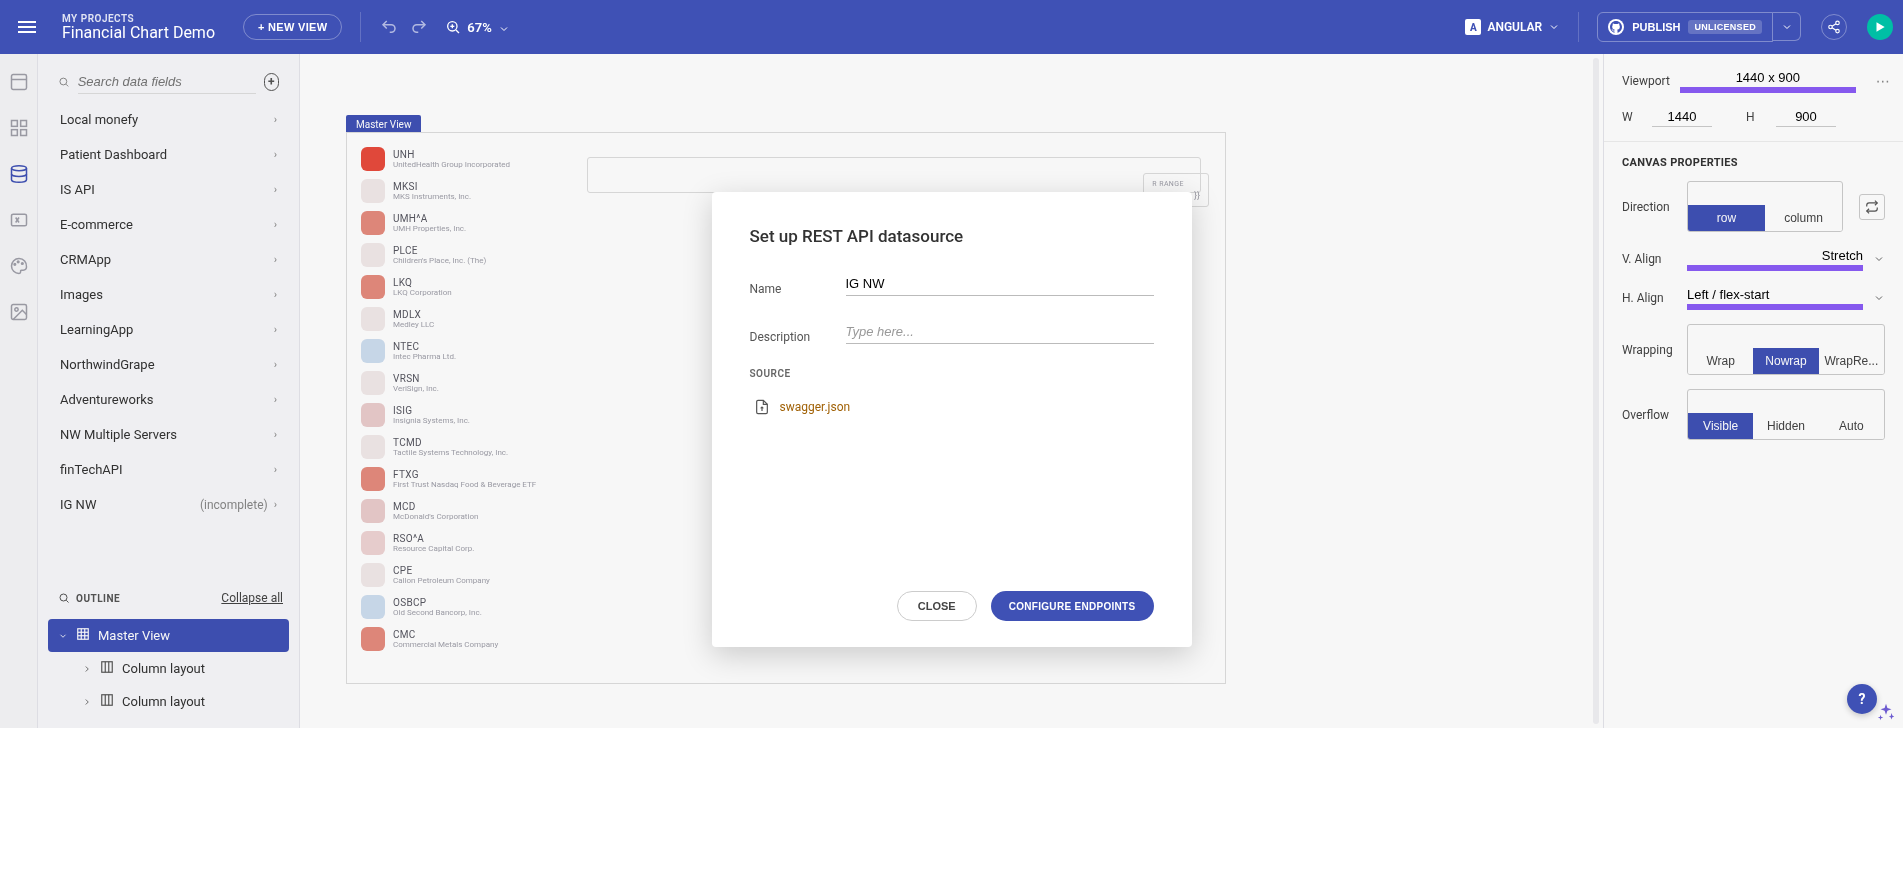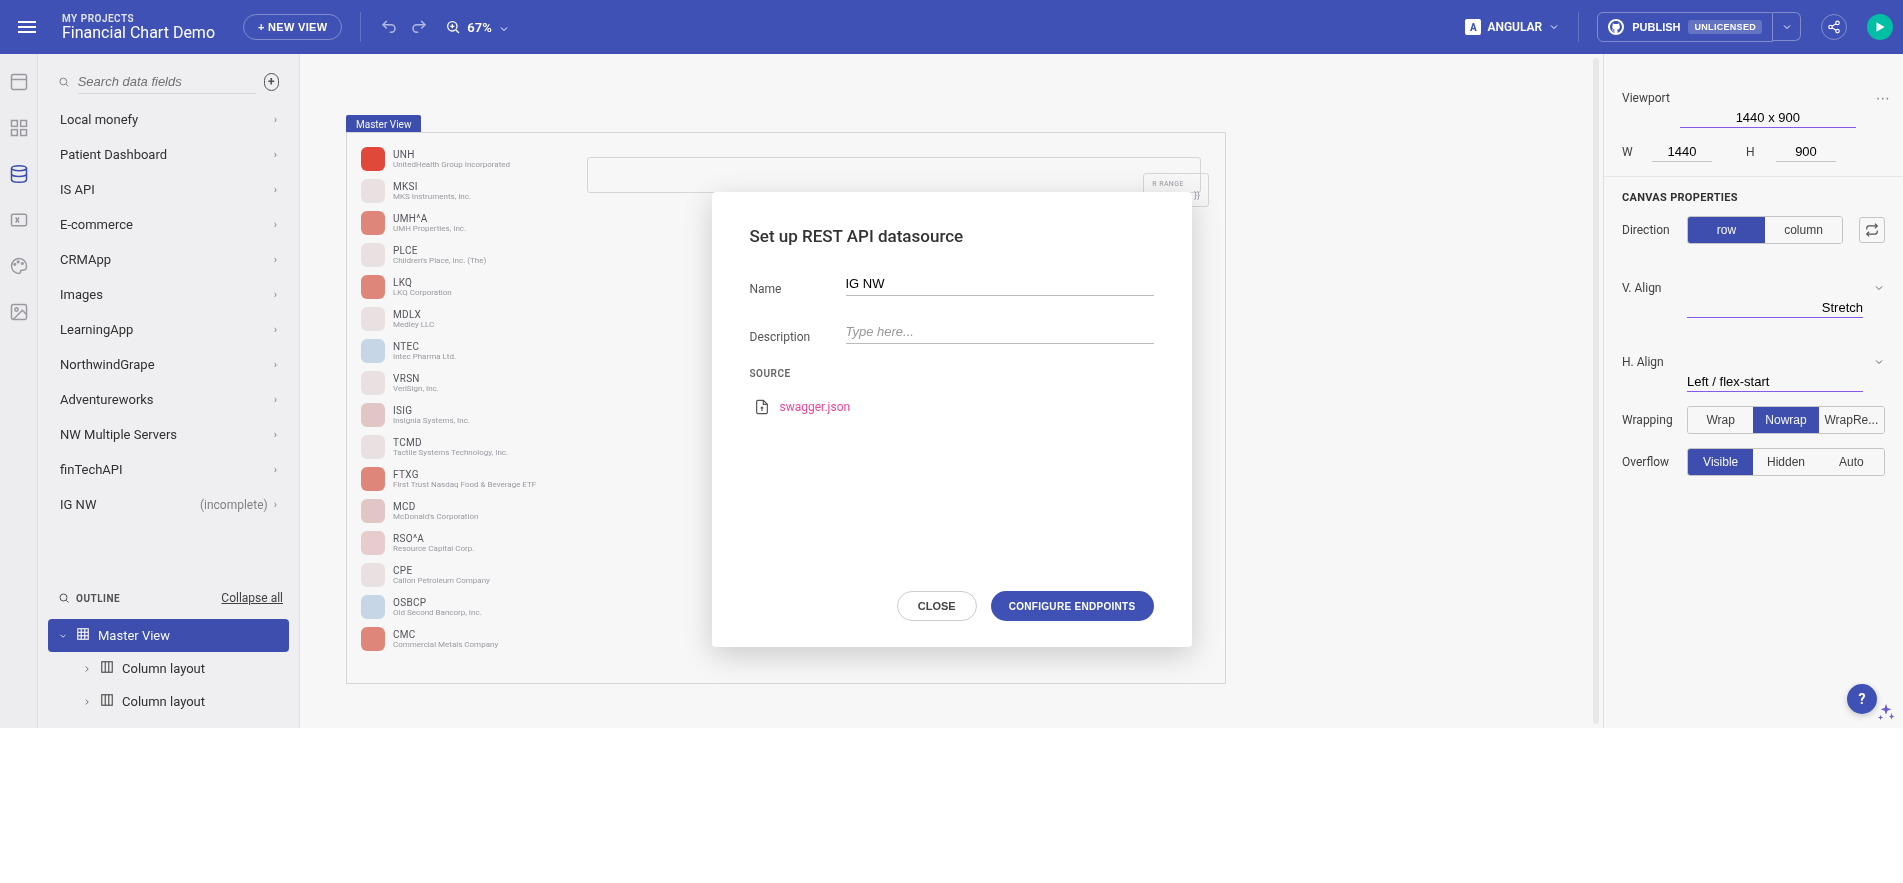--- a/index.html
+++ b/index.html
@@ -81,40 +81,40 @@
   .stock-text .comp { font-size:8px; color:#a0a0aa;}
   .right-place { position:absolute; right:16px; top:40px; display:flex; gap:10px;}
   .chip-box { border:1px solid #ddd; border-radius:3px; padding:6px 8px; font-size:9px; color:#a0a0aa;}
   .chip-label { font-size:7px; letter-spacing:0.4px; color:#a0a0aa; display:block; margin-bottom:2px;}
   .top-place { position:absolute; left:240px; right:24px; top:24px; height:36px; border:1px solid #ddd; border-radius:3px;}
 
   .rightpanel { width:300px; background:#fff; border-left:1px solid #e5e5eb; padding:14px 18px; font-size:12px; color:#444;}
   .vp-row, .wh-row, .prop-row { display:flex; align-items:center; gap:10px; margin-bottom:14px;}
   .vp-row label, .wh-row label, .prop-row label { width:55px; font-size:12px; color:#444;}
   .underline-input { border:none; border-bottom:1px solid #ccc; background:transparent; font-size:13px; padding:2px 0; text-align:center; width:60px; outline:none;}
-  .underline-select { border:none; border-bottom:1px solid #8b5cf6; background:transparent; font-size:13px; padding:2px 0; flex:1; outline:none; text-align:center;margin-top:40px;}
+  .underline-select { border:none; border-bottom:6px solid #8b5cf6; background:transparent; font-size:13px; padding:2px 0; flex:1; outline:none; text-align:center;}
   .section-title { font-size:11px; font-weight:700; letter-spacing:0.3px; color:#333; margin:12px 0;}
   .seg { display:flex; border:1px solid #ccc; border-radius:3px; overflow:hidden; flex:1;}
-  .seg button { flex:1; border:none; background:#fff; font-size:12px; padding:6px 0; color:#444;}
+  .seg button { flex:1; border:none; background:#fff; font-size:12px; padding:6px 0; color:#444;margin-top:23px;}
   .seg button.active { background:#3f51b5; color:#fff;}
   .swap { width:26px; height:26px; border:1px solid #ccc; border-radius:3px; display:flex; align-items:center; justify-content:center; margin-left:6px;}
   .swap svg { width:14px; height:14px; stroke:#555; fill:none; stroke-width:2;}
   .dotmenu { margin-left:auto; color:#888; font-size:14px; letter-spacing:1px;}
   .gap-input { border:none; border-bottom:1px solid #ccc; width:64px; text-align:right; padding-right:4px; font-size:13px; outline:none;}
   .gap-unit { font-size:11px; color:#aaa; margin-left:-18px;}
 
   .overlay { position:absolute; inset:0; background:rgba(0,0,0,0.03); display:flex; align-items:flex-start; justify-content:center; padding-top:138px;}
   .modal { width:480px; background:#fff; border-radius:4px; box-shadow:0 8px 30px rgba(0,0,0,0.18); padding:34px 38px 26px; font-size:13px; color:#333;}
   .modal h2 { margin:0 0 26px; font-size:17px; font-weight:500; color:#333;}
   .form-row { display:flex; align-items:flex-end; margin-bottom:24px; gap:10px;}
   .form-row label { width:86px; font-size:12px; color:#555;}
   .form-row input { flex:1; border:none; border-bottom:1px solid #bbb; font-size:13px; padding:4px 0; outline:none;}
   .form-row input::placeholder { font-style:italic; color:#999;}
   .source-label { font-size:10px; letter-spacing:0.5px; font-weight:600; color:#666; margin:14px 0 14px;}
-  .swagger-row { display:flex; align-items:center; gap:10px; font-size:12px; color:#ec4899; padding:6px 4px;}
+  .swagger-row { display:flex; align-items:center; gap:10px; font-size:12px; color:#a16207; padding:6px 4px;}
   .swagger-row svg { width:16px; height:16px; stroke:#555; fill:none; stroke-width:1.8;}
   .modal-actions { display:flex; justify-content:flex-end; gap:14px; margin-top:170px;}
   .btn-close { border:1px solid #ccc; background:#fff; border-radius:20px; padding:8px 20px; font-size:11px; font-weight:700; color:#444;}
   .btn-configure { border:none; background:#3f51b5; color:#fff; border-radius:20px; padding:8px 18px; font-size:10px; font-weight:700; letter-spacing:0.3px;}
 
   .help-fab { position:absolute; right:26px; bottom:14px; width:30px; height:30px; border-radius:15px; background:#3f51b5; color:#fff; display:flex; align-items:center; justify-content:center; font-size:14px; font-weight:700; box-shadow:0 2px 6px rgba(0,0,0,0.2);}
   .ai-fab { position:absolute; right:6px; bottom:4px; width:22px; height:22px; }
   .ai-fab svg { width:22px; height:22px; }
 
 </style>

